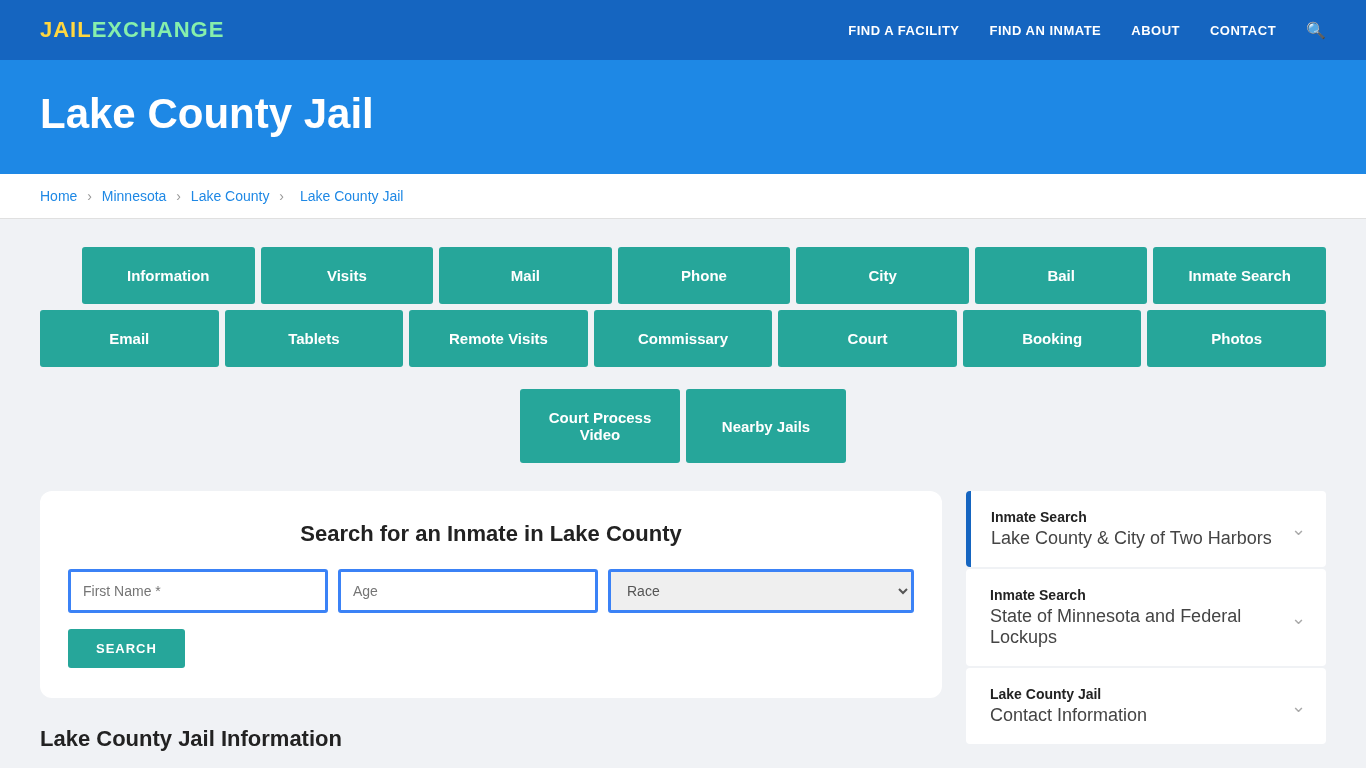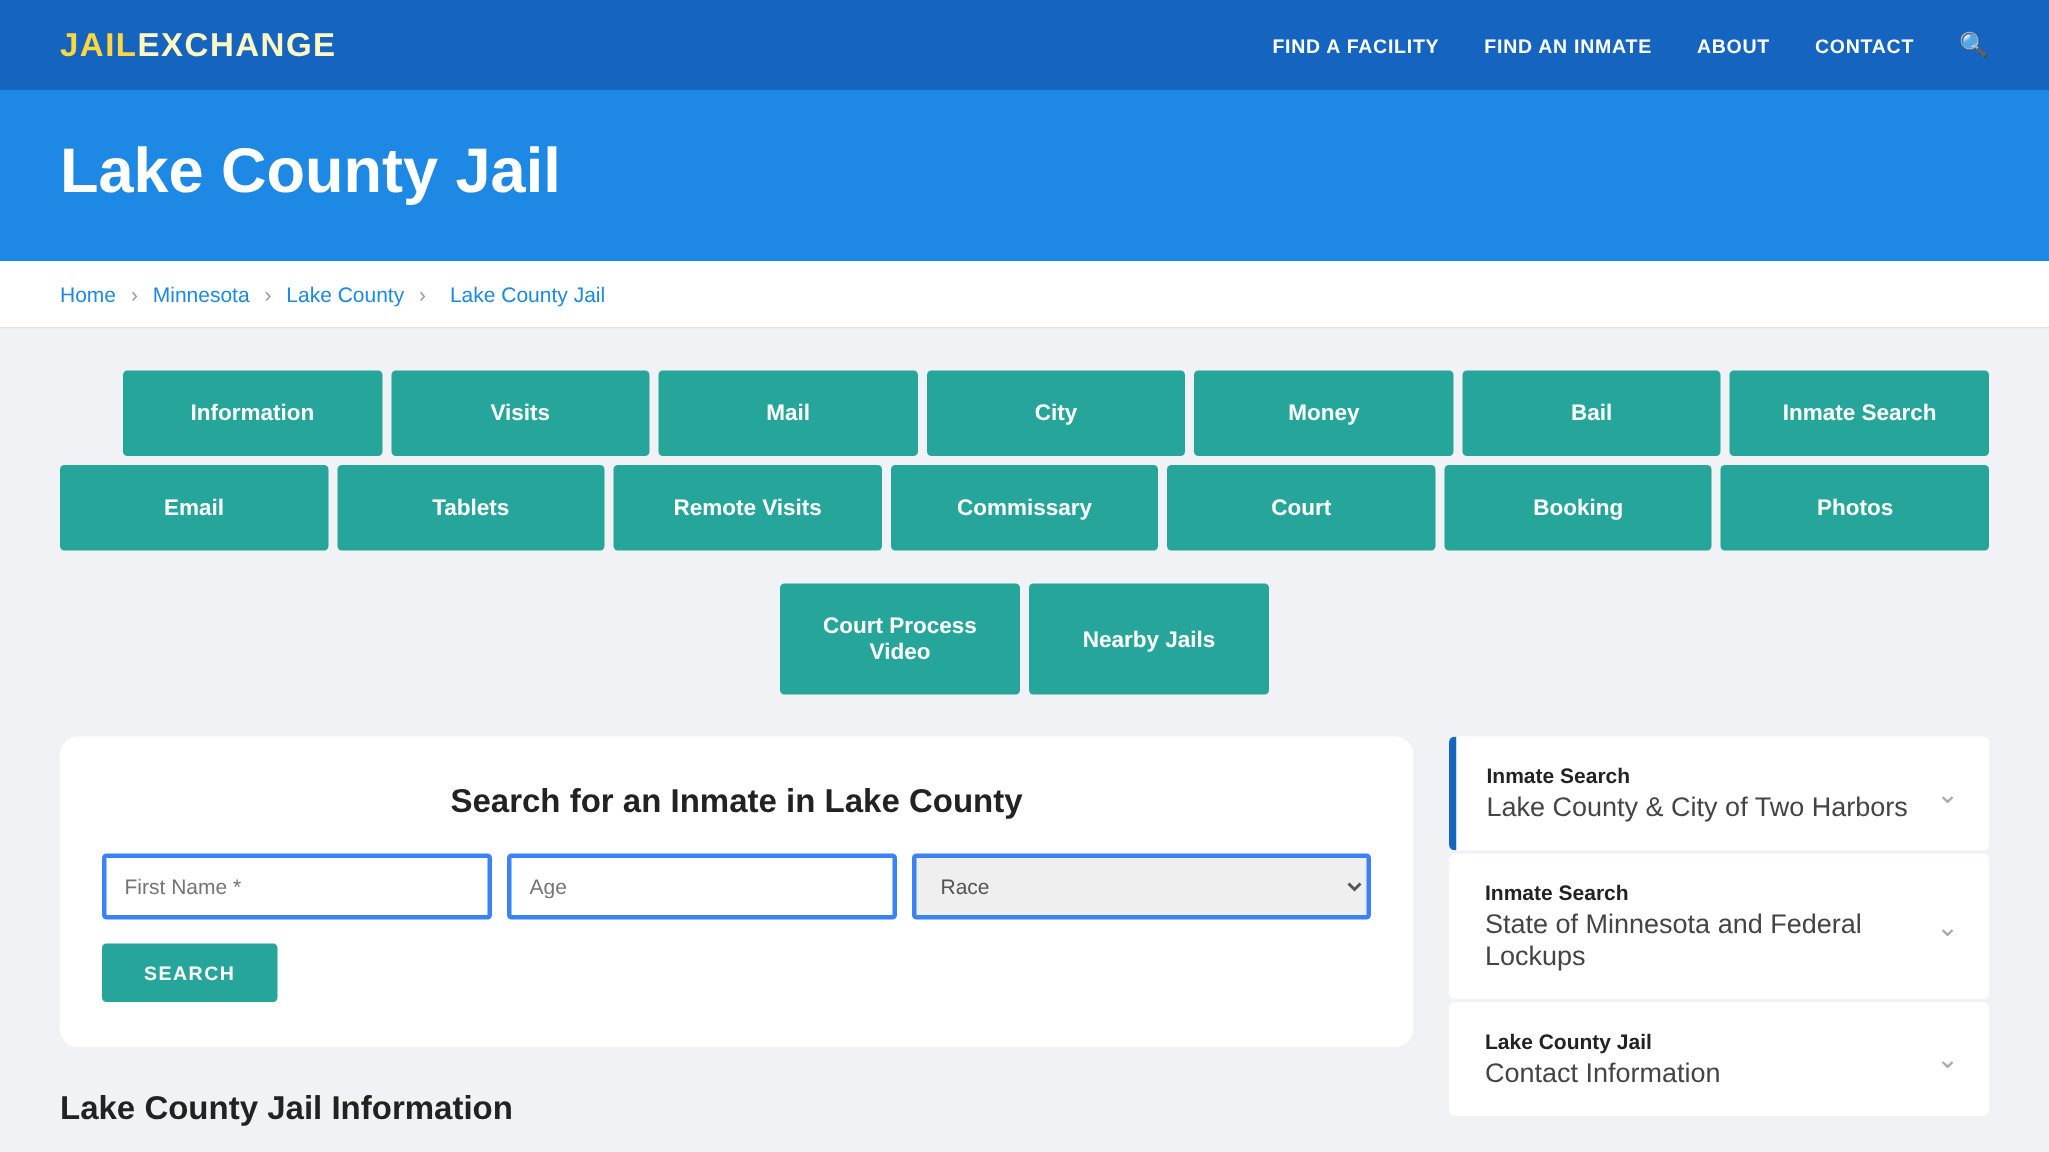--- a/index.html
+++ b/index.html
@@ -193,21 +193,21 @@
     .sidebar-chevron {
       color: #aaa;
       font-size: 18px;
     }
   </style>
 </head>
 <body>
 
 <header class="header">
   <div class="logo">
-    <span>JAIL</span><span style="color:#fef9c3">EXCHANGE</span>
+    <span>JAIL</span><span style="color:#86efac">EXCHANGE</span>
   </div>
   <nav class="nav">
     <a href="#">FIND A FACILITY</a>
     <a href="#">FIND AN INMATE</a>
     <a href="#">ABOUT</a>
     <a href="#">CONTACT</a>
     <span class="search-icon">🔍</span>
   </nav>
 </header>
 
@@ -224,22 +224,22 @@
   <span>›</span>
   <span class="current">Lake County Jail</span>
 </div>
 
 <div class="main">
 
   <div class="btn-grid">
     <button class="grid-btn">Information</button>
     <button class="grid-btn">Visits</button>
     <button class="grid-btn">Mail</button>
+    <button class="grid-btn">Phone</button>
     <button class="grid-btn">City</button>
-    <button class="grid-btn">Money</button>
     <button class="grid-btn">Bail</button>
     <button class="grid-btn">Inmate Search</button>
   </div>
 
   <div class="btn-grid-2">
     <button class="grid-btn">Email</button>
     <button class="grid-btn">Tablets</button>
     <button class="grid-btn">Remote Visits</button>
     <button class="grid-btn">Commissary</button>
     <button class="grid-btn">Court</button>

